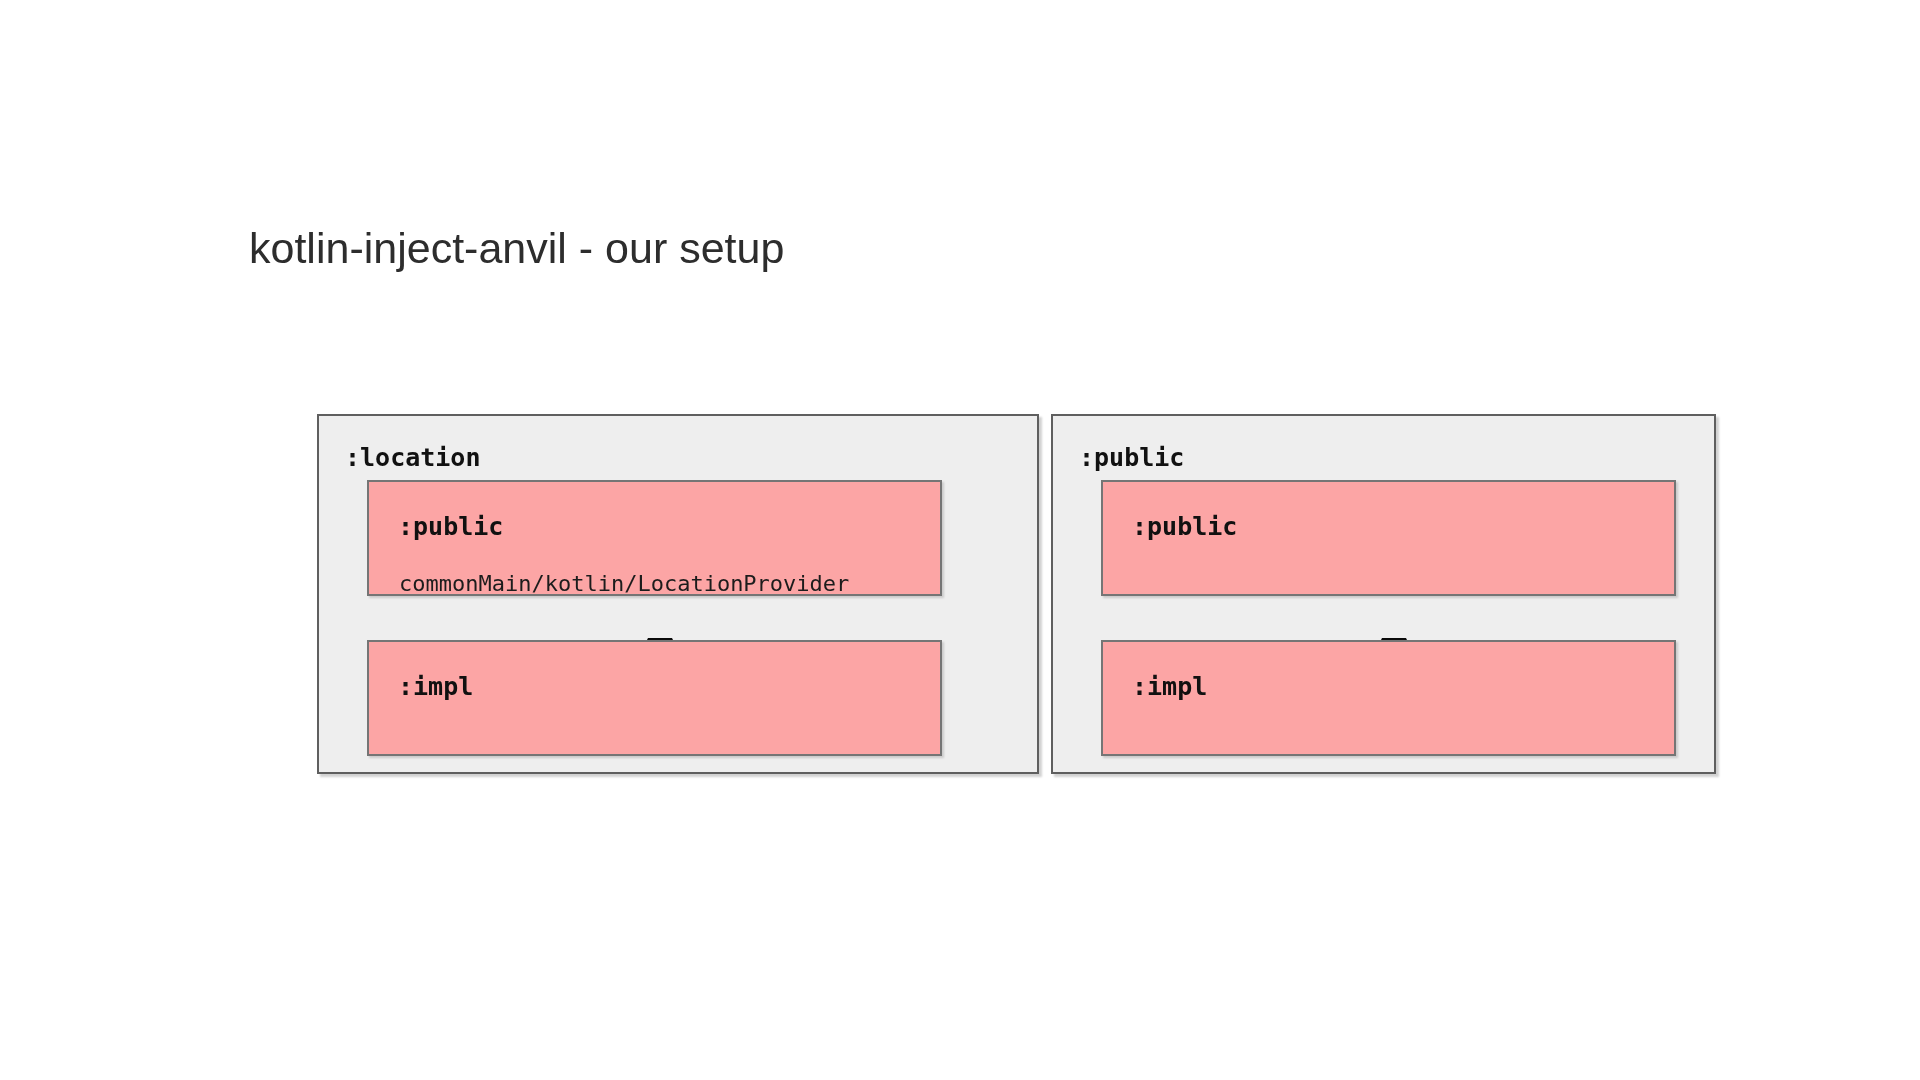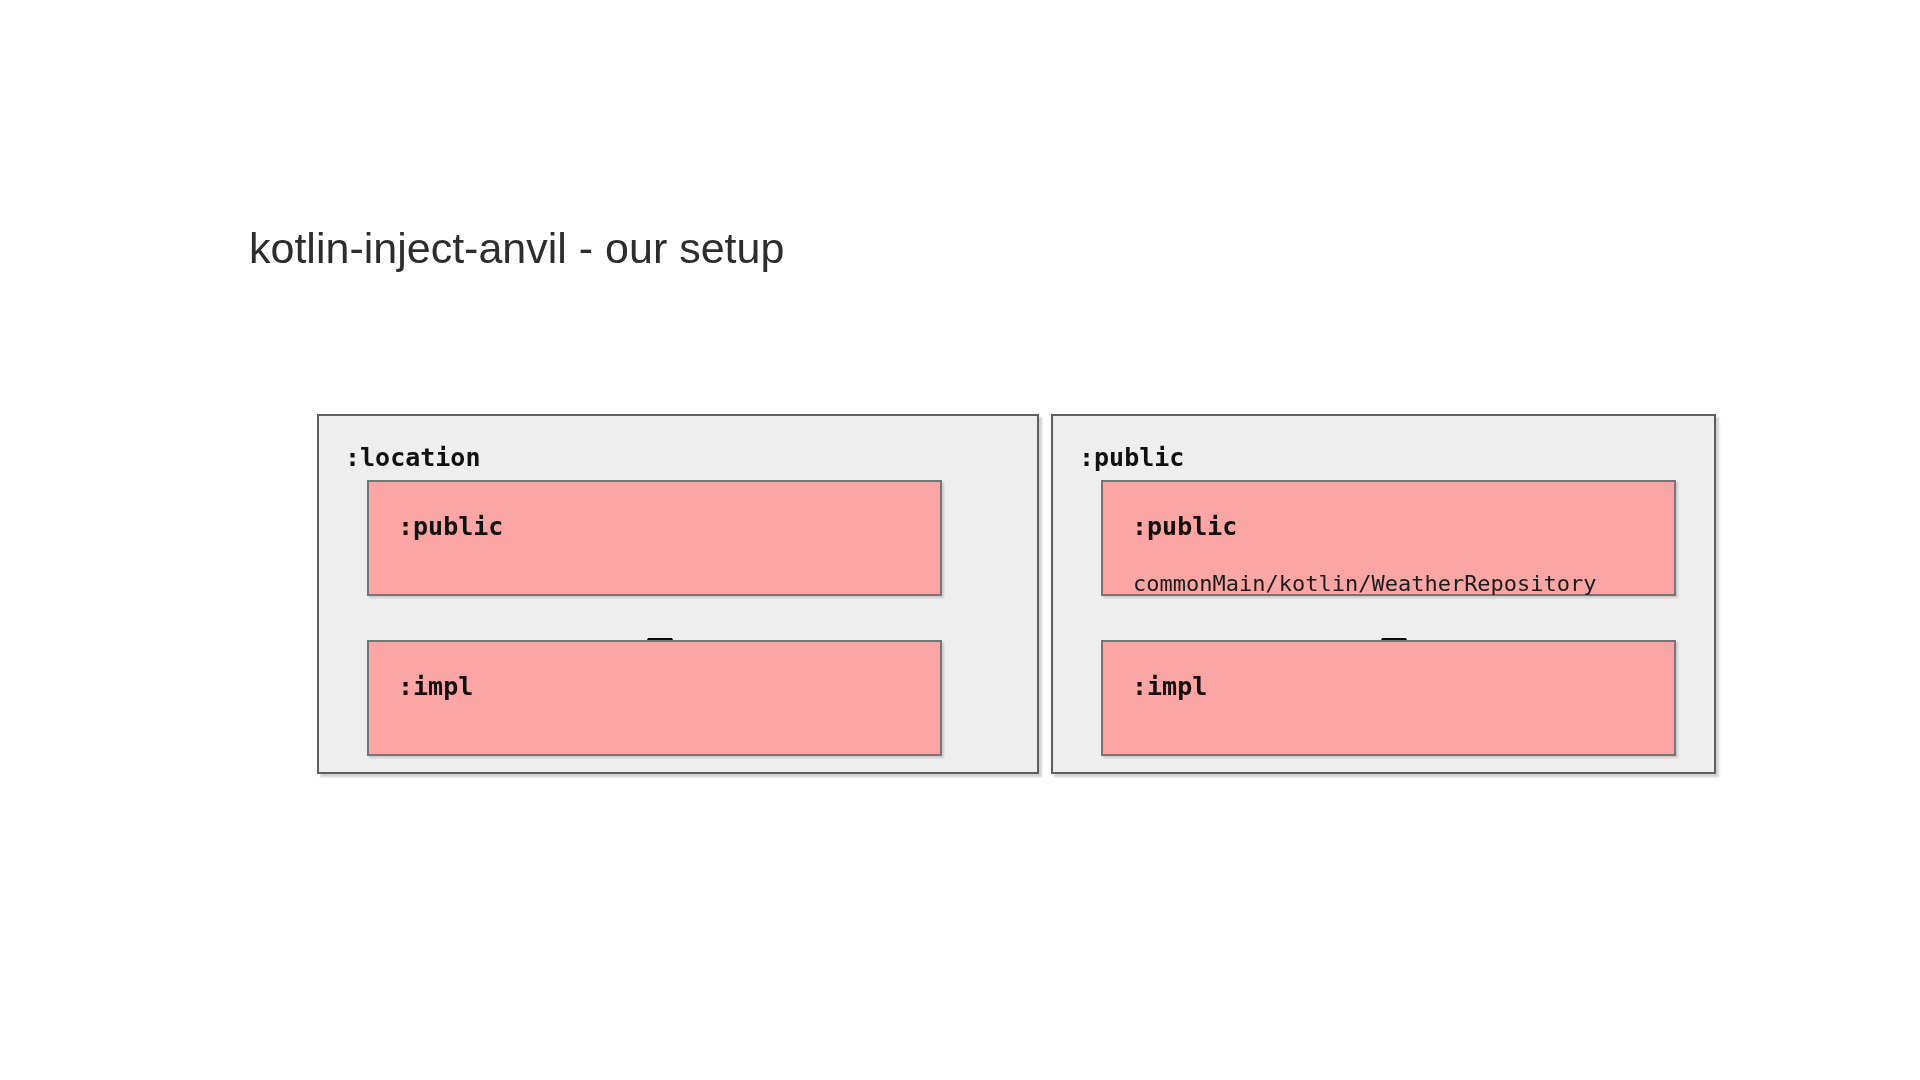--- a/index.html
+++ b/index.html
@@ -110,38 +110,38 @@
 
 <div class="slide">
 
   <div class="slide-title">kotlin-inject-anvil - our setup</div>
 
   <div class="module left">
     <div class="module-label">:location</div>
 
     <div class="submodule public">
       <div class="sub-label">:public</div>
+      <div class="sub-path">commonMain/kotlin/LocationProvider</div>
     </div>
 
     <div class="dep-arrow">
       <div class="head"></div>
       <div class="line"></div>
     </div>
 
     <div class="submodule impl">
       <div class="sub-label">:impl</div>
     </div>
   </div>
 
   <div class="module right">
     <div class="module-label">:public</div>
 
     <div class="submodule public">
       <div class="sub-label">:public</div>
-      <div class="sub-path">commonMain/kotlin/WeatherRepository</div>
     </div>
 
     <div class="dep-arrow">
       <div class="head"></div>
       <div class="line"></div>
     </div>
 
     <div class="submodule impl">
       <div class="sub-label">:impl</div>
     </div>

